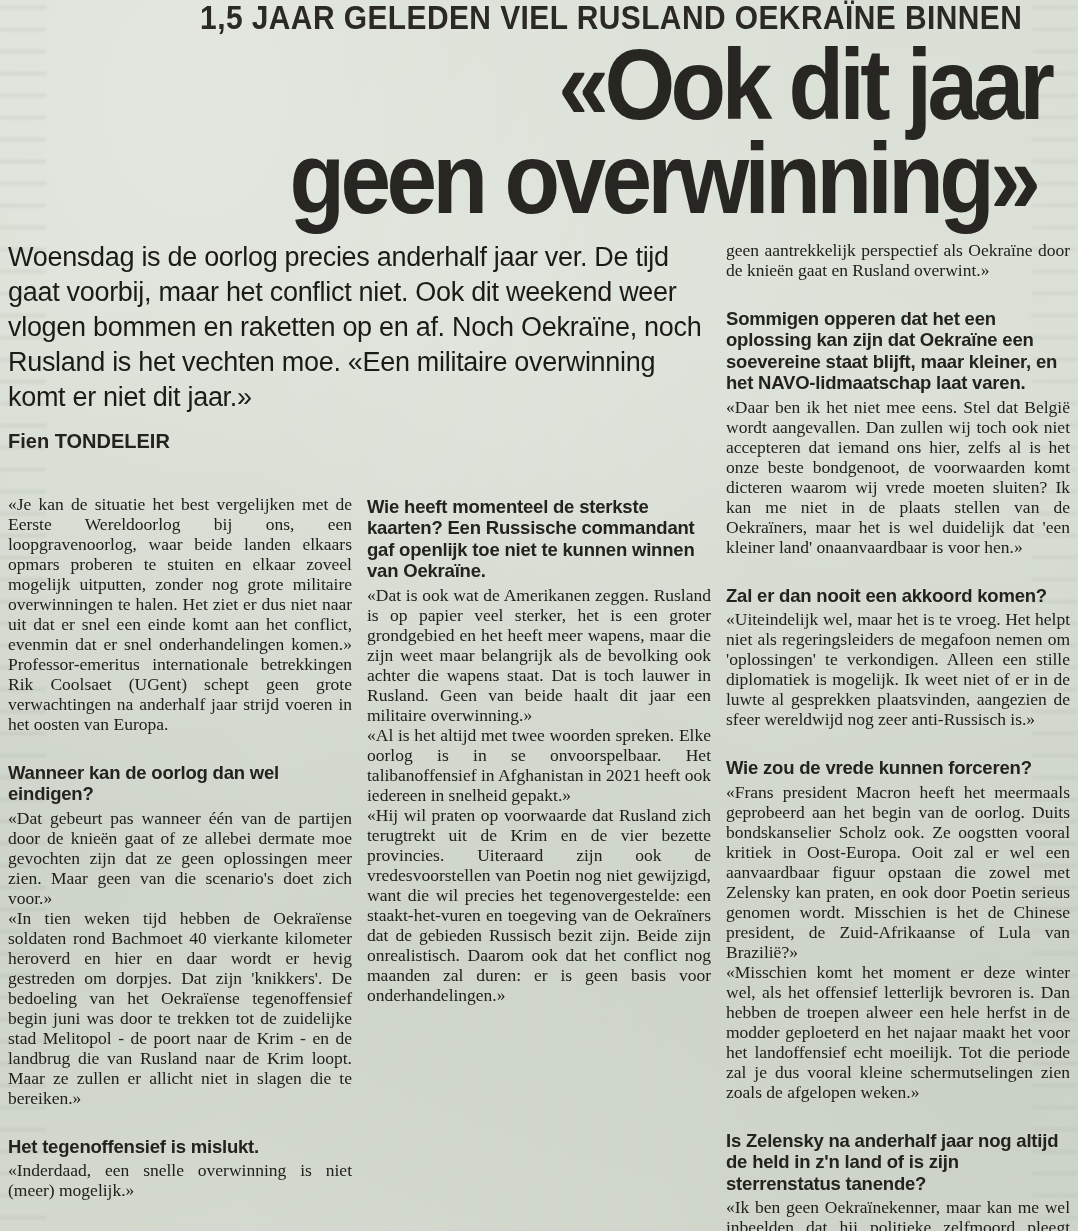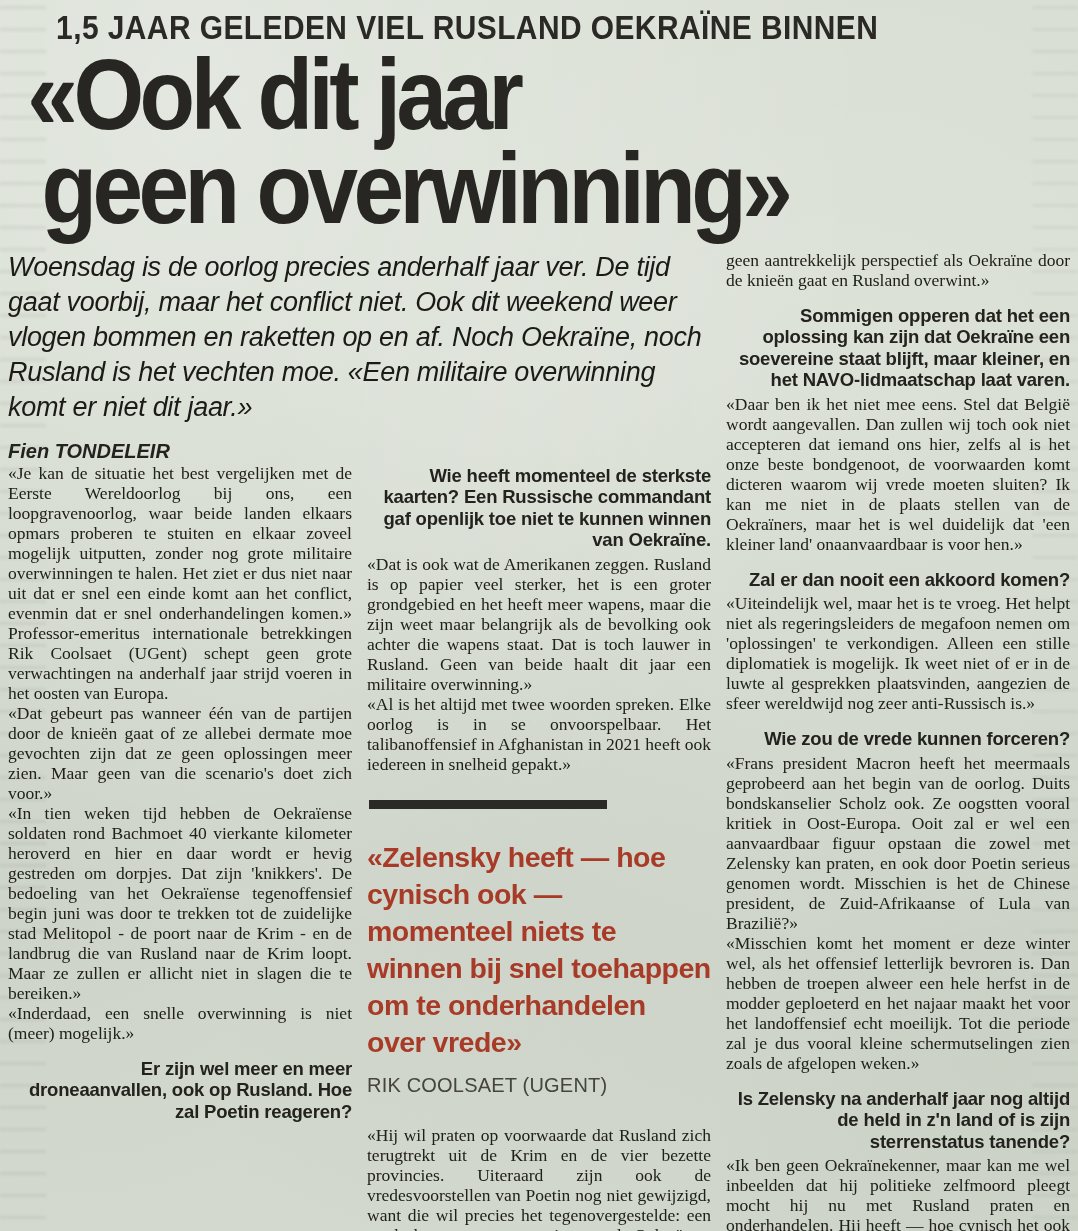--- a/index.html
+++ b/index.html
@@ -15,21 +15,21 @@
     overflow:hidden;
     color:#21201c;
     font-family:"Liberation Serif", serif;
   }
   
   .ghost{position:absolute;top:0;bottom:0;width:46px;opacity:.10;filter:blur(1.5px);
     background:repeating-linear-gradient(to bottom, transparent 0 6px, #5a6055 6px 9px, transparent 9px 22px);}
   .ghost.left{left:0;}
   .ghost.right{right:0;opacity:.07;}
 
-  header{position:relative;text-align:left;padding-top:10px;}
+  header{position:relative;text-align:right;padding-top:0;}
   .kicker{
     display:inline-block;
     font-family:"Liberation Sans", sans-serif;
     font-weight:bold;font-size:34px;line-height:1.05;
     letter-spacing:.5px;color:#2a2925;
     transform:scaleX(.88);transform-origin:center;
     white-space:nowrap;
   }
   .headline{margin:2px 0 0;}
   .headline .hl{
@@ -40,21 +40,21 @@
     transform:scaleX(.90);transform-origin:center;
     white-space:nowrap;
   }
 
   .content{
     display:grid;
     grid-template-columns:344px 344px 344px;
     column-gap:15px;
     padding:14px 8px 0 8px;
   }
-  .intro-area{grid-column:1 / span 2;grid-row:1;font-style:italic;}
+  .intro-area{grid-column:1 / span 2;grid-row:1;}
   .col1{grid-column:1;grid-row:2;}
   .col2{grid-column:2;grid-row:2;}
   .col3{grid-column:3;grid-row:1 / span 2;}
 
   .intro{
     margin:0;width:700px;
     font-family:"Liberation Sans", sans-serif;
     font-size:27px;line-height:35px;letter-spacing:-.3px;
     color:#1b1a17;
   }
@@ -65,25 +65,25 @@
   }
 
   .col p.b{
     margin:0;
     font-size:17.5px;line-height:20px;
     text-align:justify;
     hyphens:auto;-webkit-hyphens:auto;
     color:#21201c;
   }
   .col h3.q{
-    margin:15px 0 3px;
+    margin:28px 0 3px;
     font-family:"Liberation Sans", sans-serif;
     font-weight:bold;font-size:18.5px;line-height:21.5px;
     letter-spacing:-.2px;color:#23221e;
-    text-align:right;
+    text-align:left;
   }
   .col h3.q:first-child{margin-top:2px;}
 
   figure.pq{margin:26px 0 28px;padding:0;}
   .pq-bar{width:238px;height:9px;background:#2b2a26;margin:0 0 30px 2px;}
   blockquote.pq-text{
     margin:0;padding:0;
     font-family:"Liberation Sans", sans-serif;
     font-weight:bold;font-size:28.5px;line-height:37px;
     letter-spacing:-.5px;color:#a83b28;
@@ -109,34 +109,31 @@
     </h1>
   </header>
 
   <div class="content">
     <div class="intro-area">
       <p class="intro">Woensdag is de oorlog precies anderhalf jaar ver. De tijd gaat voorbij, maar het conflict niet. Ook dit weekend weer vlogen bommen en raketten op en af. Noch Oekraïne, noch Rusland is het vechten moe. «Een militaire overwinning komt er niet dit jaar.»</p>
       <p class="byline">Fien TONDELEIR</p>
     </div>
     <div class="col col1">
         <p class="b">«Je kan de situatie het best vergelijken met de Eerste Wereldoorlog bij ons, een loopgravenoorlog, waar beide landen elkaars opmars proberen te stuiten en elkaar zoveel mogelijk uitputten, zonder nog grote militaire overwinningen te halen. Het ziet er dus niet naar uit dat er snel een einde komt aan het conflict, evenmin dat er snel onderhandelingen komen.» Professor-emeritus internationale betrekkingen Rik Coolsaet (UGent) schept geen grote verwachtingen na anderhalf jaar strijd voeren in het oosten van Europa.</p>
+        <h3 class="q">Wanneer kan de oorlog dan wel eindigen?</h3>
         <p class="b">«Dat gebeurt pas wanneer één van de partijen door de knieën gaat of ze allebei dermate moe gevochten zijn dat ze geen oplossingen meer zien. Maar geen van die scenario's doet zich voor.»</p>
         <p class="b">«In tien weken tijd hebben de Oekraïense soldaten rond Bachmoet 40 vierkante kilometer heroverd en hier en daar wordt er hevig gestreden om dorpjes. Dat zijn 'knikkers'. De bedoeling van het Oekraïense tegenoffensief begin juni was door te trekken tot de zuidelijke stad Melitopol - de poort naar de Krim - en de landbrug die van Rusland naar de Krim loopt. Maar ze zullen er allicht niet in slagen die te bereiken.»</p>
+        <h3 class="q">Het tegenoffensief is mislukt.</h3>
         <p class="b">«Inderdaad, een snelle overwinning is niet (meer) mogelijk.»</p>
         <h3 class="q">Er zijn wel meer en meer droneaanvallen, ook op Rusland. Hoe zal Poetin reageren?</h3>
       </div>
     <div class="col col2">
         <h3 class="q">Wie heeft momenteel de sterkste kaarten? Een Russische commandant gaf openlijk toe niet te kunnen winnen van Oekraïne.</h3>
         <p class="b">«Dat is ook wat de Amerikanen zeggen. Rusland is op papier veel sterker, het is een groter grondgebied en het heeft meer wapens, maar die zijn weet maar belangrijk als de bevolking ook achter die wapens staat. Dat is toch lauwer in Rusland. Geen van beide haalt dit jaar een militaire overwinning.»</p>
         <p class="b">«Al is het altijd met twee woorden spreken. Elke oorlog is in se onvoorspelbaar. Het talibanoffensief in Afghanistan in 2021 heeft ook iedereen in snelheid gepakt.»</p>
-        <figure class="pq">
-          <div class="pq-bar"></div>
-          <blockquote class="pq-text">«Zelensky heeft — hoe cynisch ook — momenteel niets te winnen bij snel toehappen om te onderhandelen over vrede»</blockquote>
-          <figcaption class="pq-attr">RIK COOLSAET (UGENT)</figcaption>
-        </figure>
         <p class="b">«Hij wil praten op voorwaarde dat Rusland zich terugtrekt uit de Krim en de vier bezette provincies. Uiteraard zijn ook de vredesvoorstellen van Poetin nog niet gewijzigd, want die wil precies het tegenovergestelde: een staakt-het-vuren en toegeving van de Oekraïners dat de gebieden Russisch bezit zijn. Beide zijn onrealistisch. Daarom ook dat het conflict nog maanden zal duren: er is geen basis voor onderhandelingen.»</p>
       </div>
     <div class="col col3">
         <p class="b">geen aantrekkelijk perspectief als Oekraïne door de knieën gaat en Rusland overwint.»</p>
         <h3 class="q">Sommigen opperen dat het een oplossing kan zijn dat Oekraïne een soevereine staat blijft, maar kleiner, en het NAVO-lidmaatschap laat varen.</h3>
         <p class="b">«Daar ben ik het niet mee eens. Stel dat België wordt aangevallen. Dan zullen wij toch ook niet accepteren dat iemand ons hier, zelfs al is het onze beste bondgenoot, de voorwaarden komt dicteren waarom wij vrede moeten sluiten? Ik kan me niet in de plaats stellen van de Oekraïners, maar het is wel duidelijk dat 'een kleiner land' onaanvaardbaar is voor hen.»</p>
         <h3 class="q">Zal er dan nooit een akkoord komen?</h3>
         <p class="b">«Uiteindelijk wel, maar het is te vroeg. Het helpt niet als regeringsleiders de megafoon nemen om 'oplossingen' te verkondigen. Alleen een stille diplomatiek is mogelijk. Ik weet niet of er in de luwte al gesprekken plaatsvinden, aangezien de sfeer wereldwijd nog zeer anti-Russisch is.»</p>
         <h3 class="q">Wie zou de vrede kunnen forceren?</h3>
         <p class="b">«Frans president Macron heeft het meermaals geprobeerd aan het begin van de oorlog. Duits bondskanselier Scholz ook. Ze oogstten vooral kritiek in Oost-Europa. Ooit zal er wel een aanvaardbaar figuur opstaan die zowel met Zelensky kan praten, en ook door Poetin serieus genomen wordt. Misschien is het de Chinese president, de Zuid-Afrikaanse of Lula van Brazilië?»</p>

